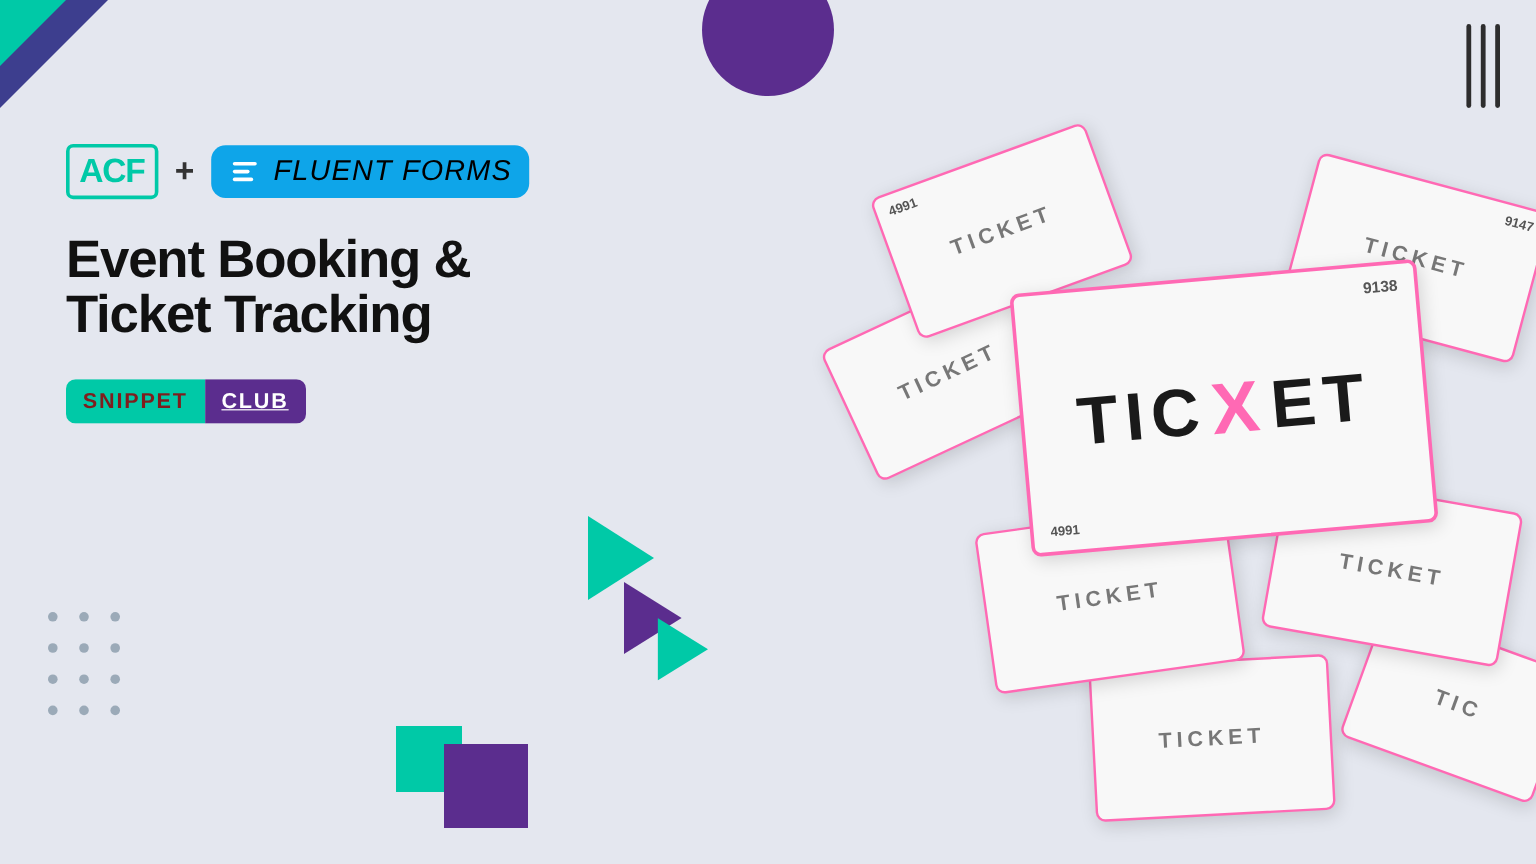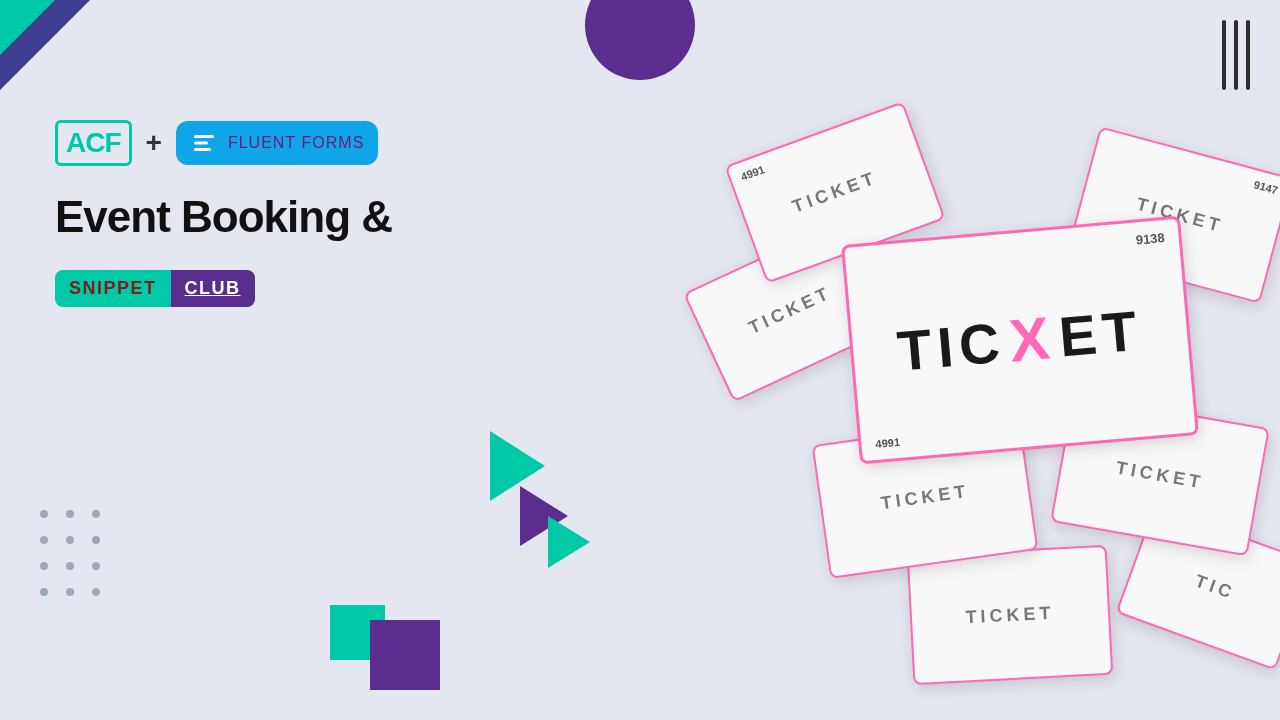--- a/index.html
+++ b/index.html
@@ -131,24 +131,25 @@
       justify-content: center;
     }
 
     .fluent-icon svg {
       width: 24px;
       height: 24px;
       fill: white;
     }
 
     .fluent-text {
-      font-size: 16px;
+      font-size: 24px;
       font-weight: 700;
-      color: #701a75;
+      color: #000000;
       letter-spacing: 1px;
+      font-style: italic;
     }
 
     .fluent-text span {
       font-weight: 400;
     }
 
     .main-title {
       font-family: 'Arial Black', Arial, sans-serif;
       font-size: 44px;
       font-weight: 900;
@@ -404,20 +405,21 @@
         </div>
         <div class="fluent-text">
           <span>FLUENT</span> <span style="font-weight:400">FORMS</span>
         </div>
       </div>
     </div>
 
     
     <h1 class="main-title">
       <span>Event Booking &amp;</span><br>
+      <span>Ticket Tracking</span>
     </h1>
 
     
     <div class="snippet-badge">
       <span class="snippet-part">SNIPPET</span>
       <span class="club-part">CLUB</span>
     </div>
 
   </div>
 

